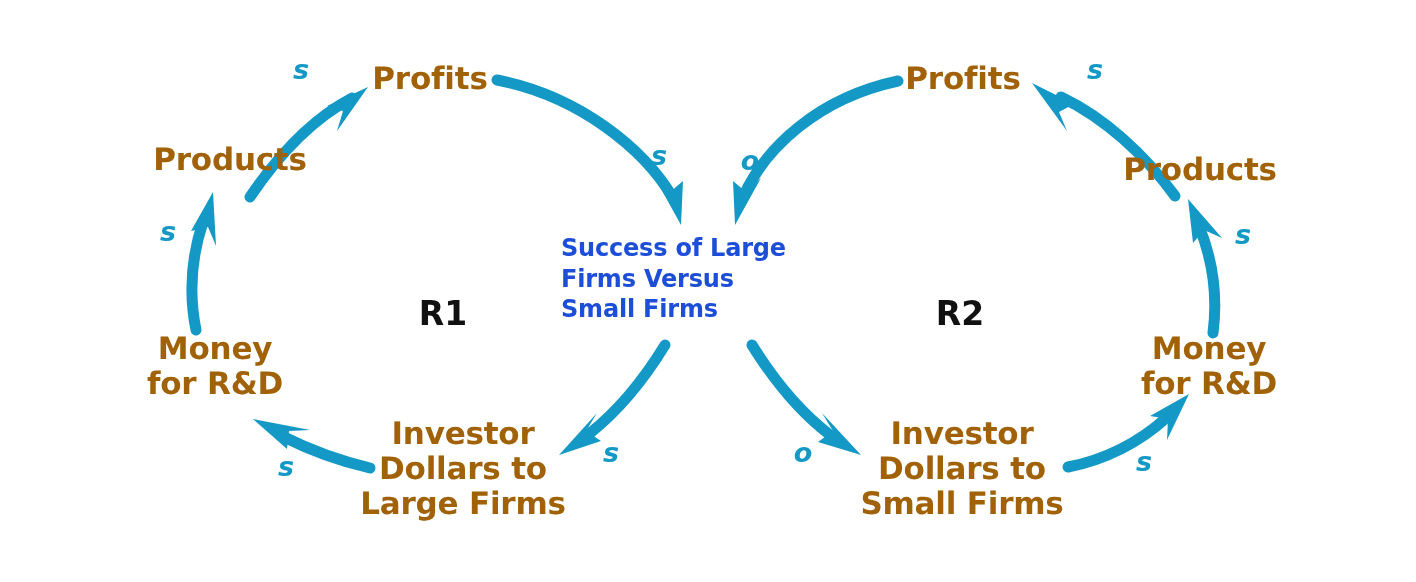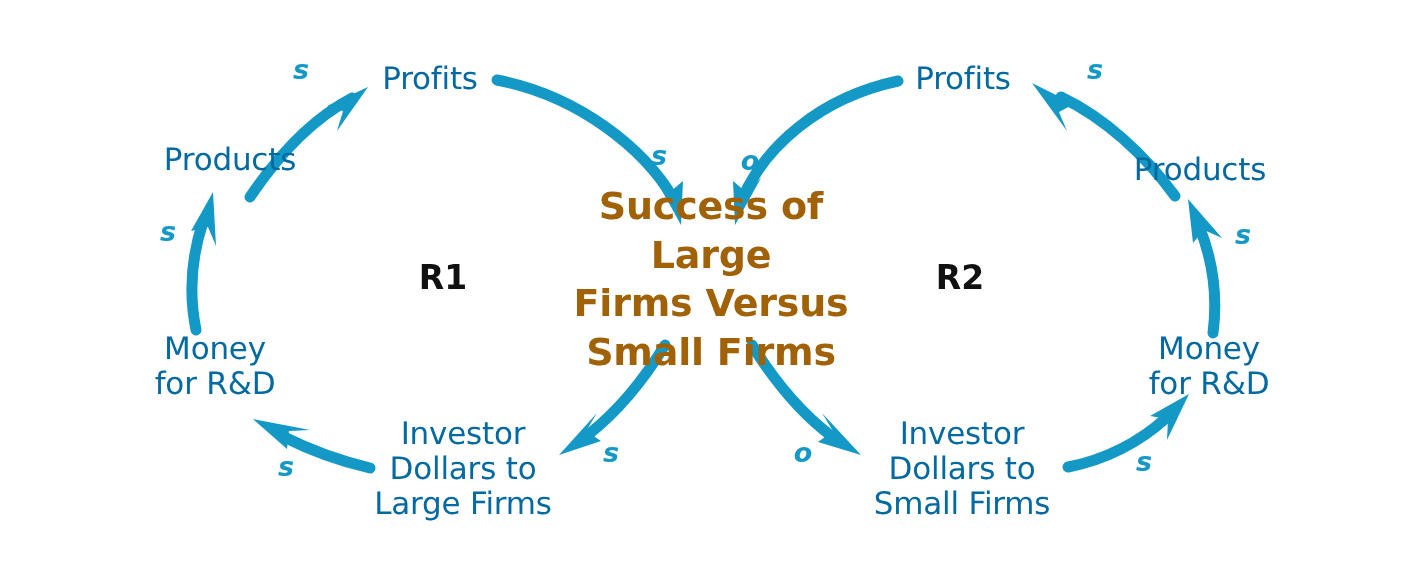--- a/index.html
+++ b/index.html
@@ -18,49 +18,50 @@
   #diagram-svg {
     position: absolute;
     left: 0;
     top: 0;
     width: 1416px;
     height: 582px;
   }
   .node-label {
     position: absolute;
     text-align: center;
-    color: #0369a1;
+    color: #a16207;
     font-family: "DejaVu Sans", sans-serif;
     font-size: 31px;
-    font-weight: 400;
+    font-weight: 700;
     line-height: 1.13;
     letter-spacing: -0.2px;
     white-space: pre-line;
     transform: translate(-50%, -50%);
     text-rendering: geometricPrecision;
   }
   .center-label {
     position: absolute;
-    text-align: center;
-    color: #a16207;
+    text-align: left;
+    color: #1d4ed8;
     font-family: "DejaVu Sans", sans-serif;
-    font-size: 38px;
+    font-size: 24px;
     font-weight: 700;
     line-height: 1.28;
     letter-spacing: -0.2px;
     white-space: pre-line;
     transform: translate(-50%, -50%);
   }
   .loop-label {
     position: absolute;
     color: #111111;
     font-family: "DejaVu Sans", sans-serif;
     font-size: 33px;
     font-weight: 700;
     transform: translate(-50%, -50%);
+    margin-top: 36px;
   }
   .polarity {
     position: absolute;
     color: #1499C6;
     font-family: "DejaVu Sans", sans-serif;
     font-size: 27px;
     font-weight: 700;
     font-style: italic;
     transform: translate(-50%, -50%);
   }

